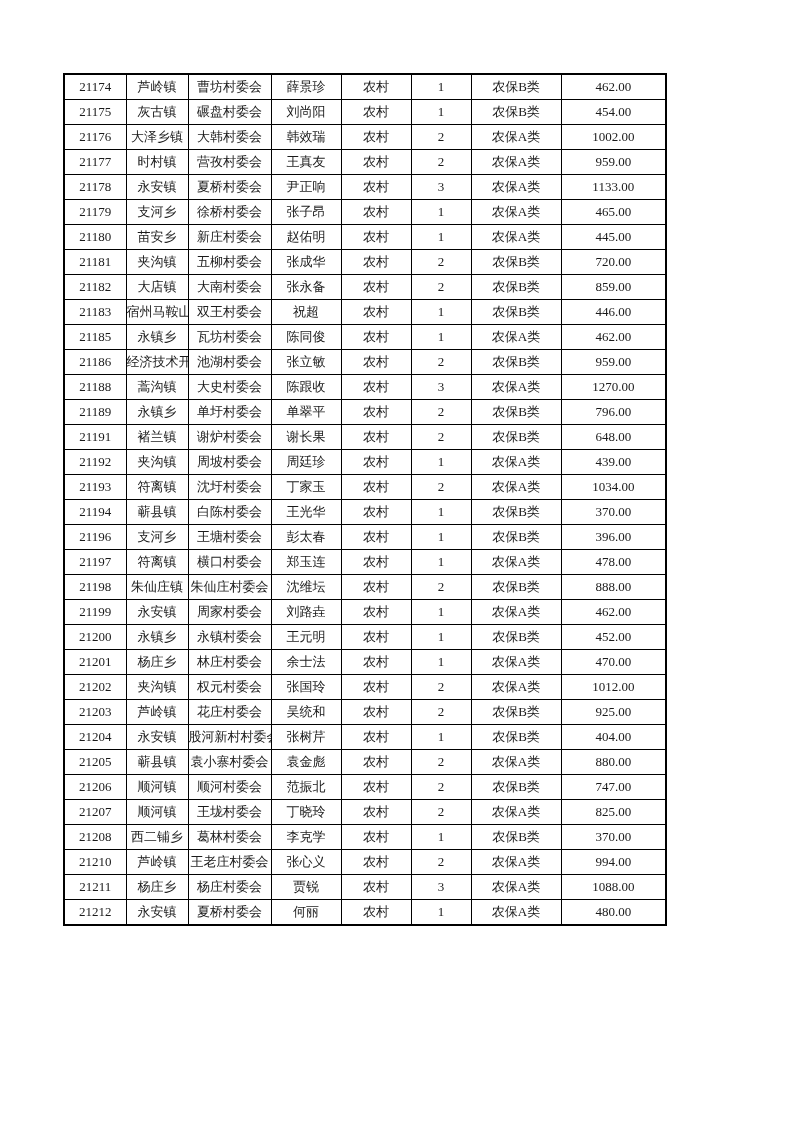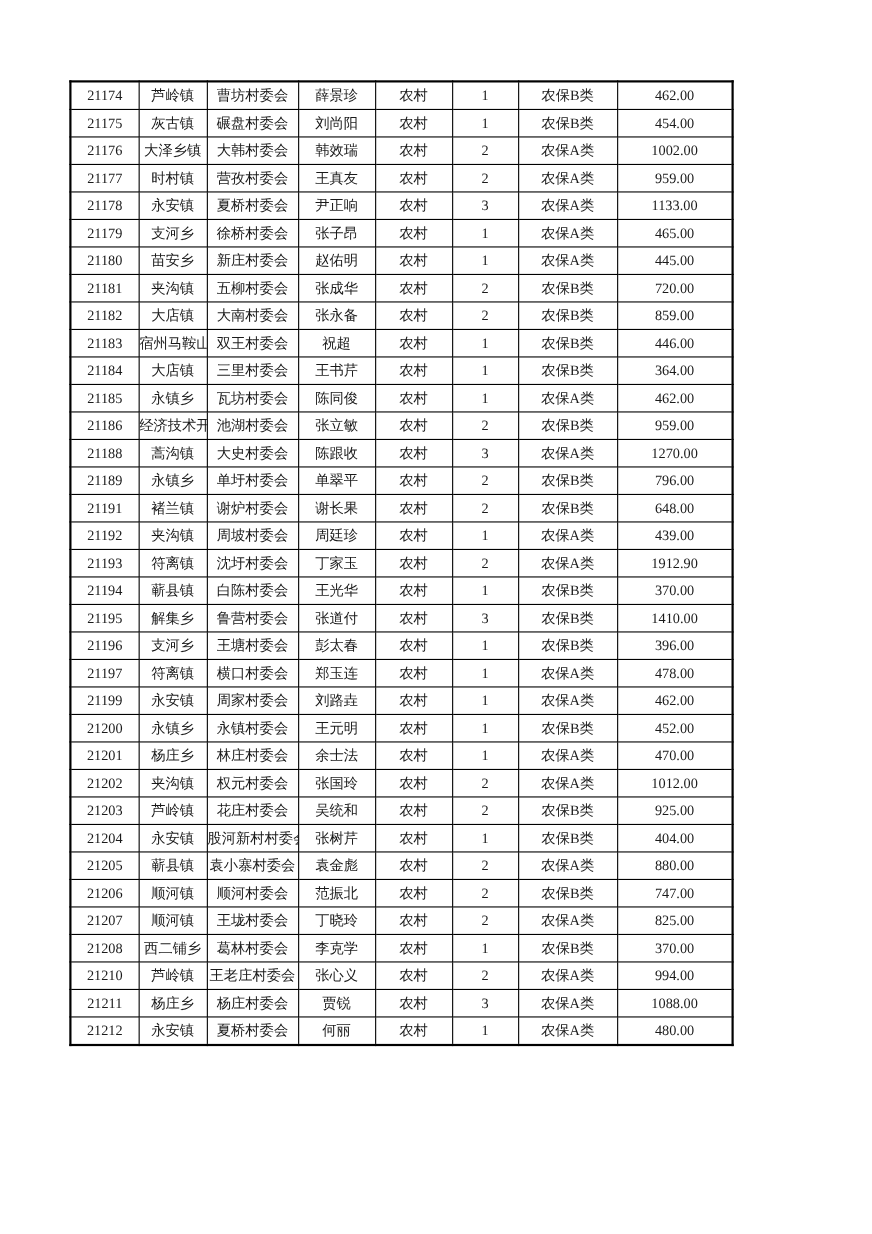--- a/index.html
+++ b/index.html
@@ -161,30 +161,20 @@
           <td class="c0">21183</td>
           <td class="c1">宿州马鞍山现代产业园区</td>
           <td class="c2">双王村委会</td>
           <td class="c3">祝超</td>
           <td class="c4">农村</td>
           <td class="c5">1</td>
           <td class="c6">农保B类</td>
           <td class="c7">446.00</td>
         </tr>
         <tr>
-          <td class="c0">21184</td>
-          <td class="c1">大店镇</td>
-          <td class="c2">三里村委会</td>
-          <td class="c3">王书芹</td>
-          <td class="c4">农村</td>
-          <td class="c5">1</td>
-          <td class="c6">农保B类</td>
-          <td class="c7">364.00</td>
-        </tr>
-        <tr>
           <td class="c0">21185</td>
           <td class="c1">永镇乡</td>
           <td class="c2">瓦坊村委会</td>
           <td class="c3">陈同俊</td>
           <td class="c4">农村</td>
           <td class="c5">1</td>
           <td class="c6">农保A类</td>
           <td class="c7">462.00</td>
         </tr>
         <tr>
@@ -238,61 +228,61 @@
           <td class="c7">439.00</td>
         </tr>
         <tr>
           <td class="c0">21193</td>
           <td class="c1">符离镇</td>
           <td class="c2">沈圩村委会</td>
           <td class="c3">丁家玉</td>
           <td class="c4">农村</td>
           <td class="c5">2</td>
           <td class="c6">农保A类</td>
-          <td class="c7">1912.90</td>
+          <td class="c7">1034.00</td>
         </tr>
         <tr>
           <td class="c0">21194</td>
           <td class="c1">蕲县镇</td>
           <td class="c2">白陈村委会</td>
           <td class="c3">王光华</td>
           <td class="c4">农村</td>
           <td class="c5">1</td>
           <td class="c6">农保B类</td>
           <td class="c7">370.00</td>
         </tr>
         <tr>
-          <td class="c0">21195</td>
-          <td class="c1">解集乡</td>
-          <td class="c2">鲁营村委会</td>
-          <td class="c3">张道付</td>
-          <td class="c4">农村</td>
-          <td class="c5">3</td>
-          <td class="c6">农保B类</td>
-          <td class="c7">1410.00</td>
-        </tr>
-        <tr>
           <td class="c0">21196</td>
           <td class="c1">支河乡</td>
           <td class="c2">王塘村委会</td>
           <td class="c3">彭太春</td>
           <td class="c4">农村</td>
           <td class="c5">1</td>
           <td class="c6">农保B类</td>
           <td class="c7">396.00</td>
         </tr>
         <tr>
           <td class="c0">21197</td>
           <td class="c1">符离镇</td>
           <td class="c2">横口村委会</td>
           <td class="c3">郑玉连</td>
           <td class="c4">农村</td>
           <td class="c5">1</td>
           <td class="c6">农保A类</td>
           <td class="c7">478.00</td>
+        </tr>
+        <tr>
+          <td class="c0">21198</td>
+          <td class="c1">朱仙庄镇</td>
+          <td class="c2">朱仙庄村委会</td>
+          <td class="c3">沈维坛</td>
+          <td class="c4">农村</td>
+          <td class="c5">2</td>
+          <td class="c6">农保B类</td>
+          <td class="c7">888.00</td>
         </tr>
         <tr>
           <td class="c0">21199</td>
           <td class="c1">永安镇</td>
           <td class="c2">周家村委会</td>
           <td class="c3">刘路垚</td>
           <td class="c4">农村</td>
           <td class="c5">1</td>
           <td class="c6">农保A类</td>
           <td class="c7">462.00</td>

